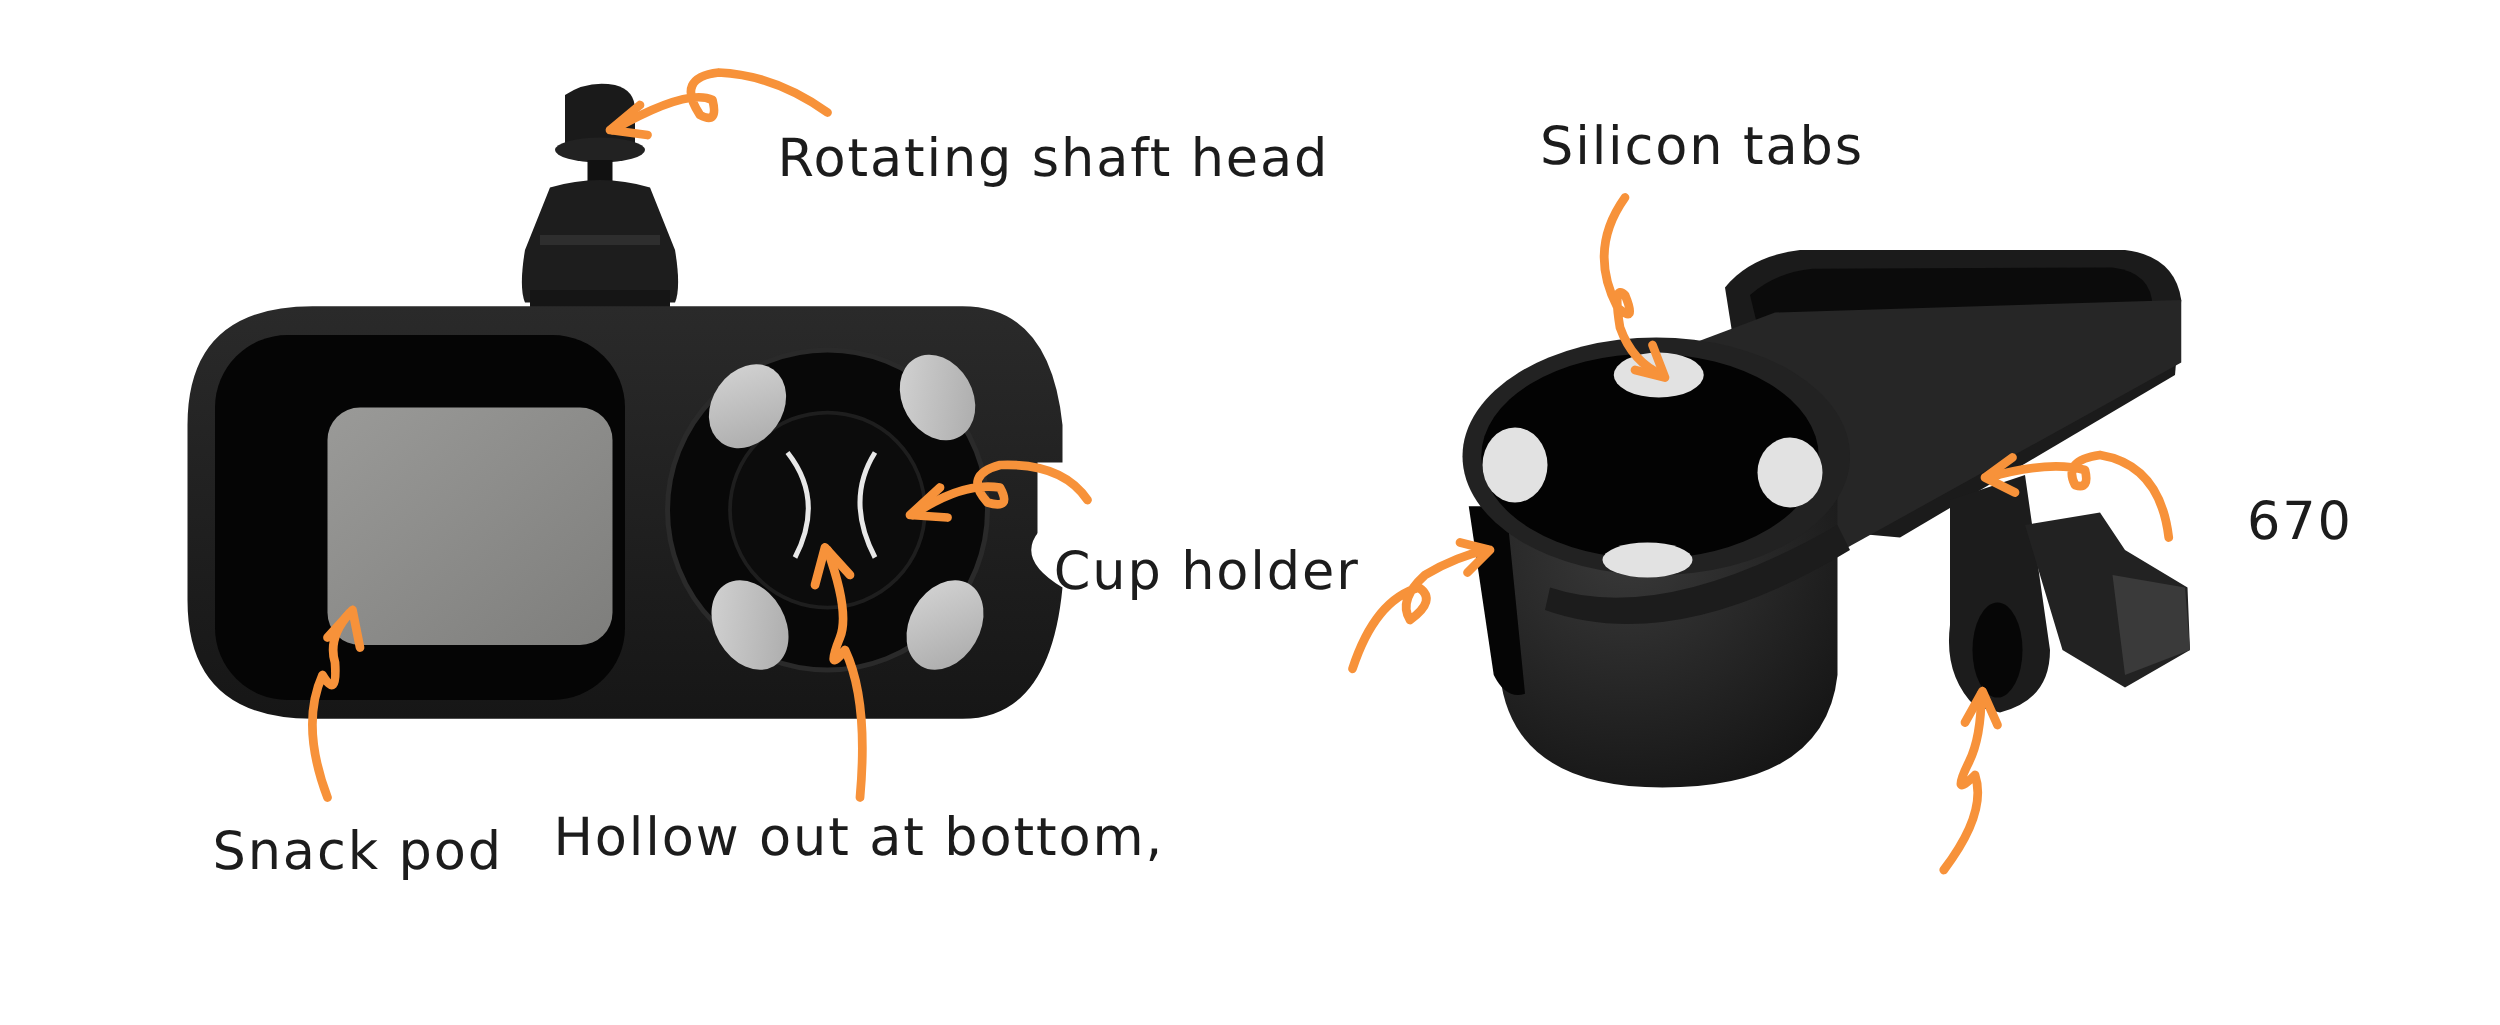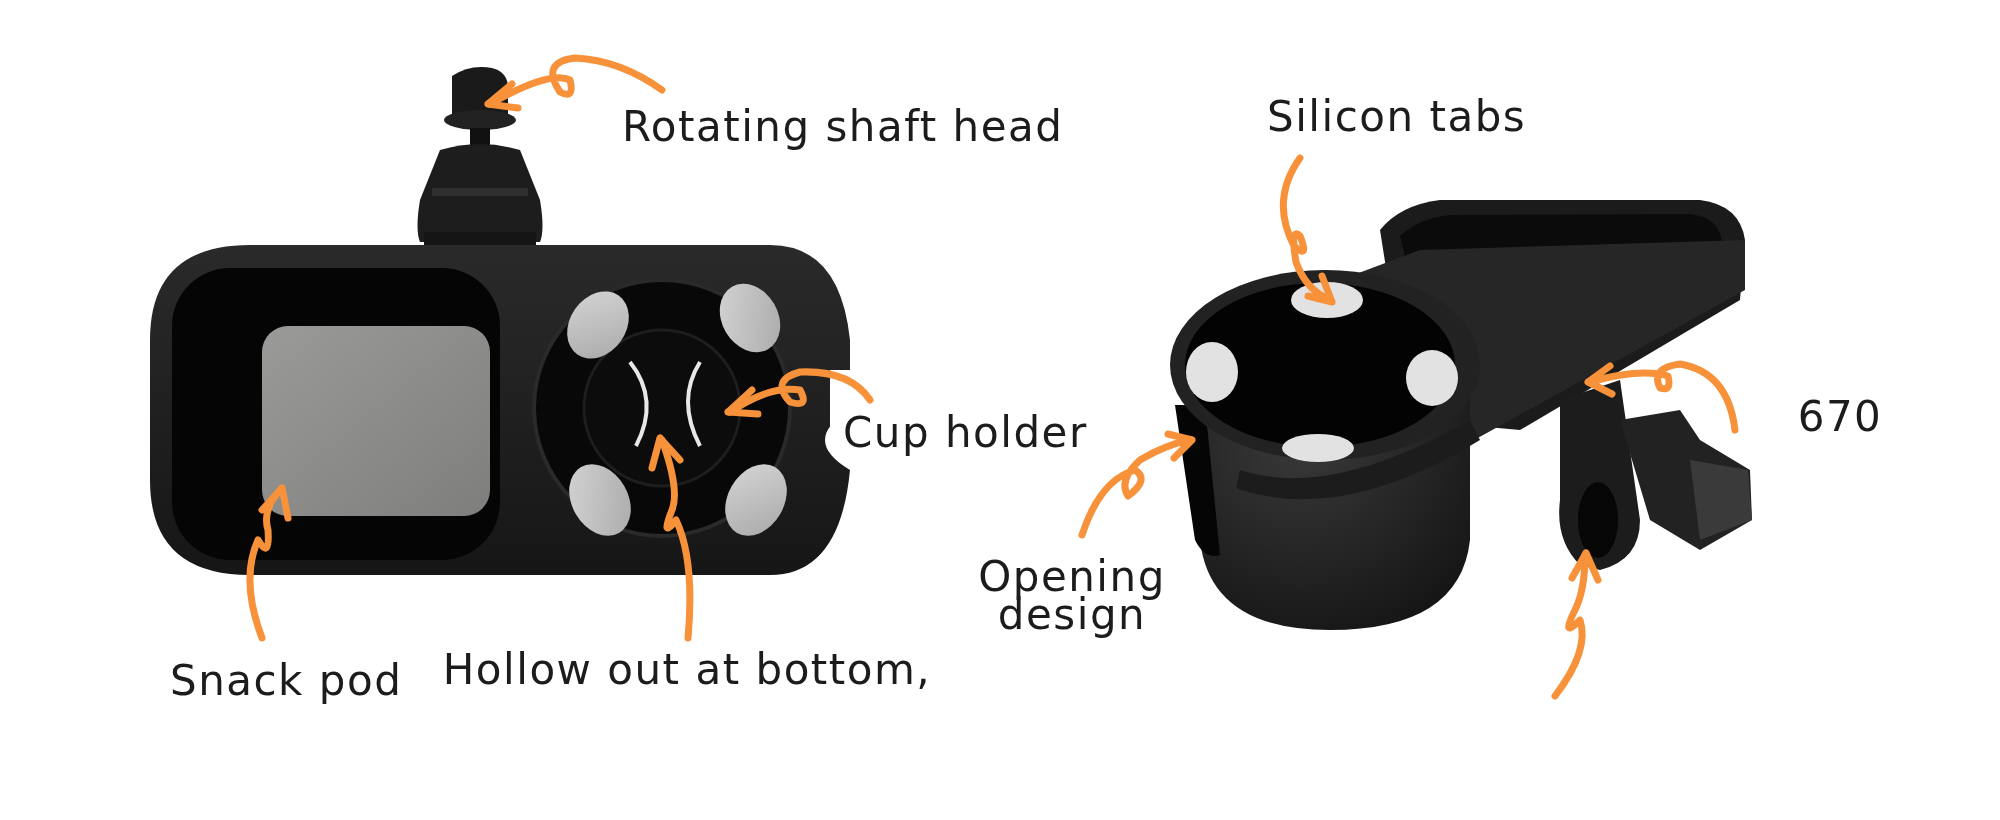--- a/index.html
+++ b/index.html
@@ -114,32 +114,28 @@
       <path d="M1735 430 Q1728 372 1680 364 Q1650 368 1660 388 Q1672 392 1668 376 Q1640 368 1590 382"></path>
       <path d="M1588 382 L1610 366 M1588 382 L1612 394"></path>
 
       <path d="M1555 696 Q1590 650 1580 620 Q1560 640 1575 610 Q1585 590 1585 555"></path>
       <path d="M1586 553 L1572 578 M1586 553 L1598 580"></path>
     </g>
   </svg>
 
   <div class="label" style="left:622px; top:108px;">Rotating shaft head</div>
 
-  <div class="label" style="left:1232px; top:98px;margin-left:35px;">Silicon tabs</div>
+  <div class="label" style="left:1232px; top:98px;">Silicon tabs</div>
 
-  <div class="label" style="left:843px; top:414px;">Cup holder</div>
+  <div class="label" style="left:843px; top:438px;">Cup holder</div>
 
   <div class="label center" style="left:1740px; top:398px; width:200px;">
     <span class="line">670</span>
   </div>
 
-  <div class="label center" style="left:972px; top:558px; width:200px;">
-    <span class="line">Opening</span>
-    <span class="line">design</span>
-  </div>
 
   <div class="label" style="left:170px; top:662px;">Snack pod</div>
 
   <div class="label center" style="left:437px; top:652px; width:500px; line-height:36px;">
     <span class="line">Hollow out at bottom,</span>
   </div>
 
 </div>
 
 </body></html>

